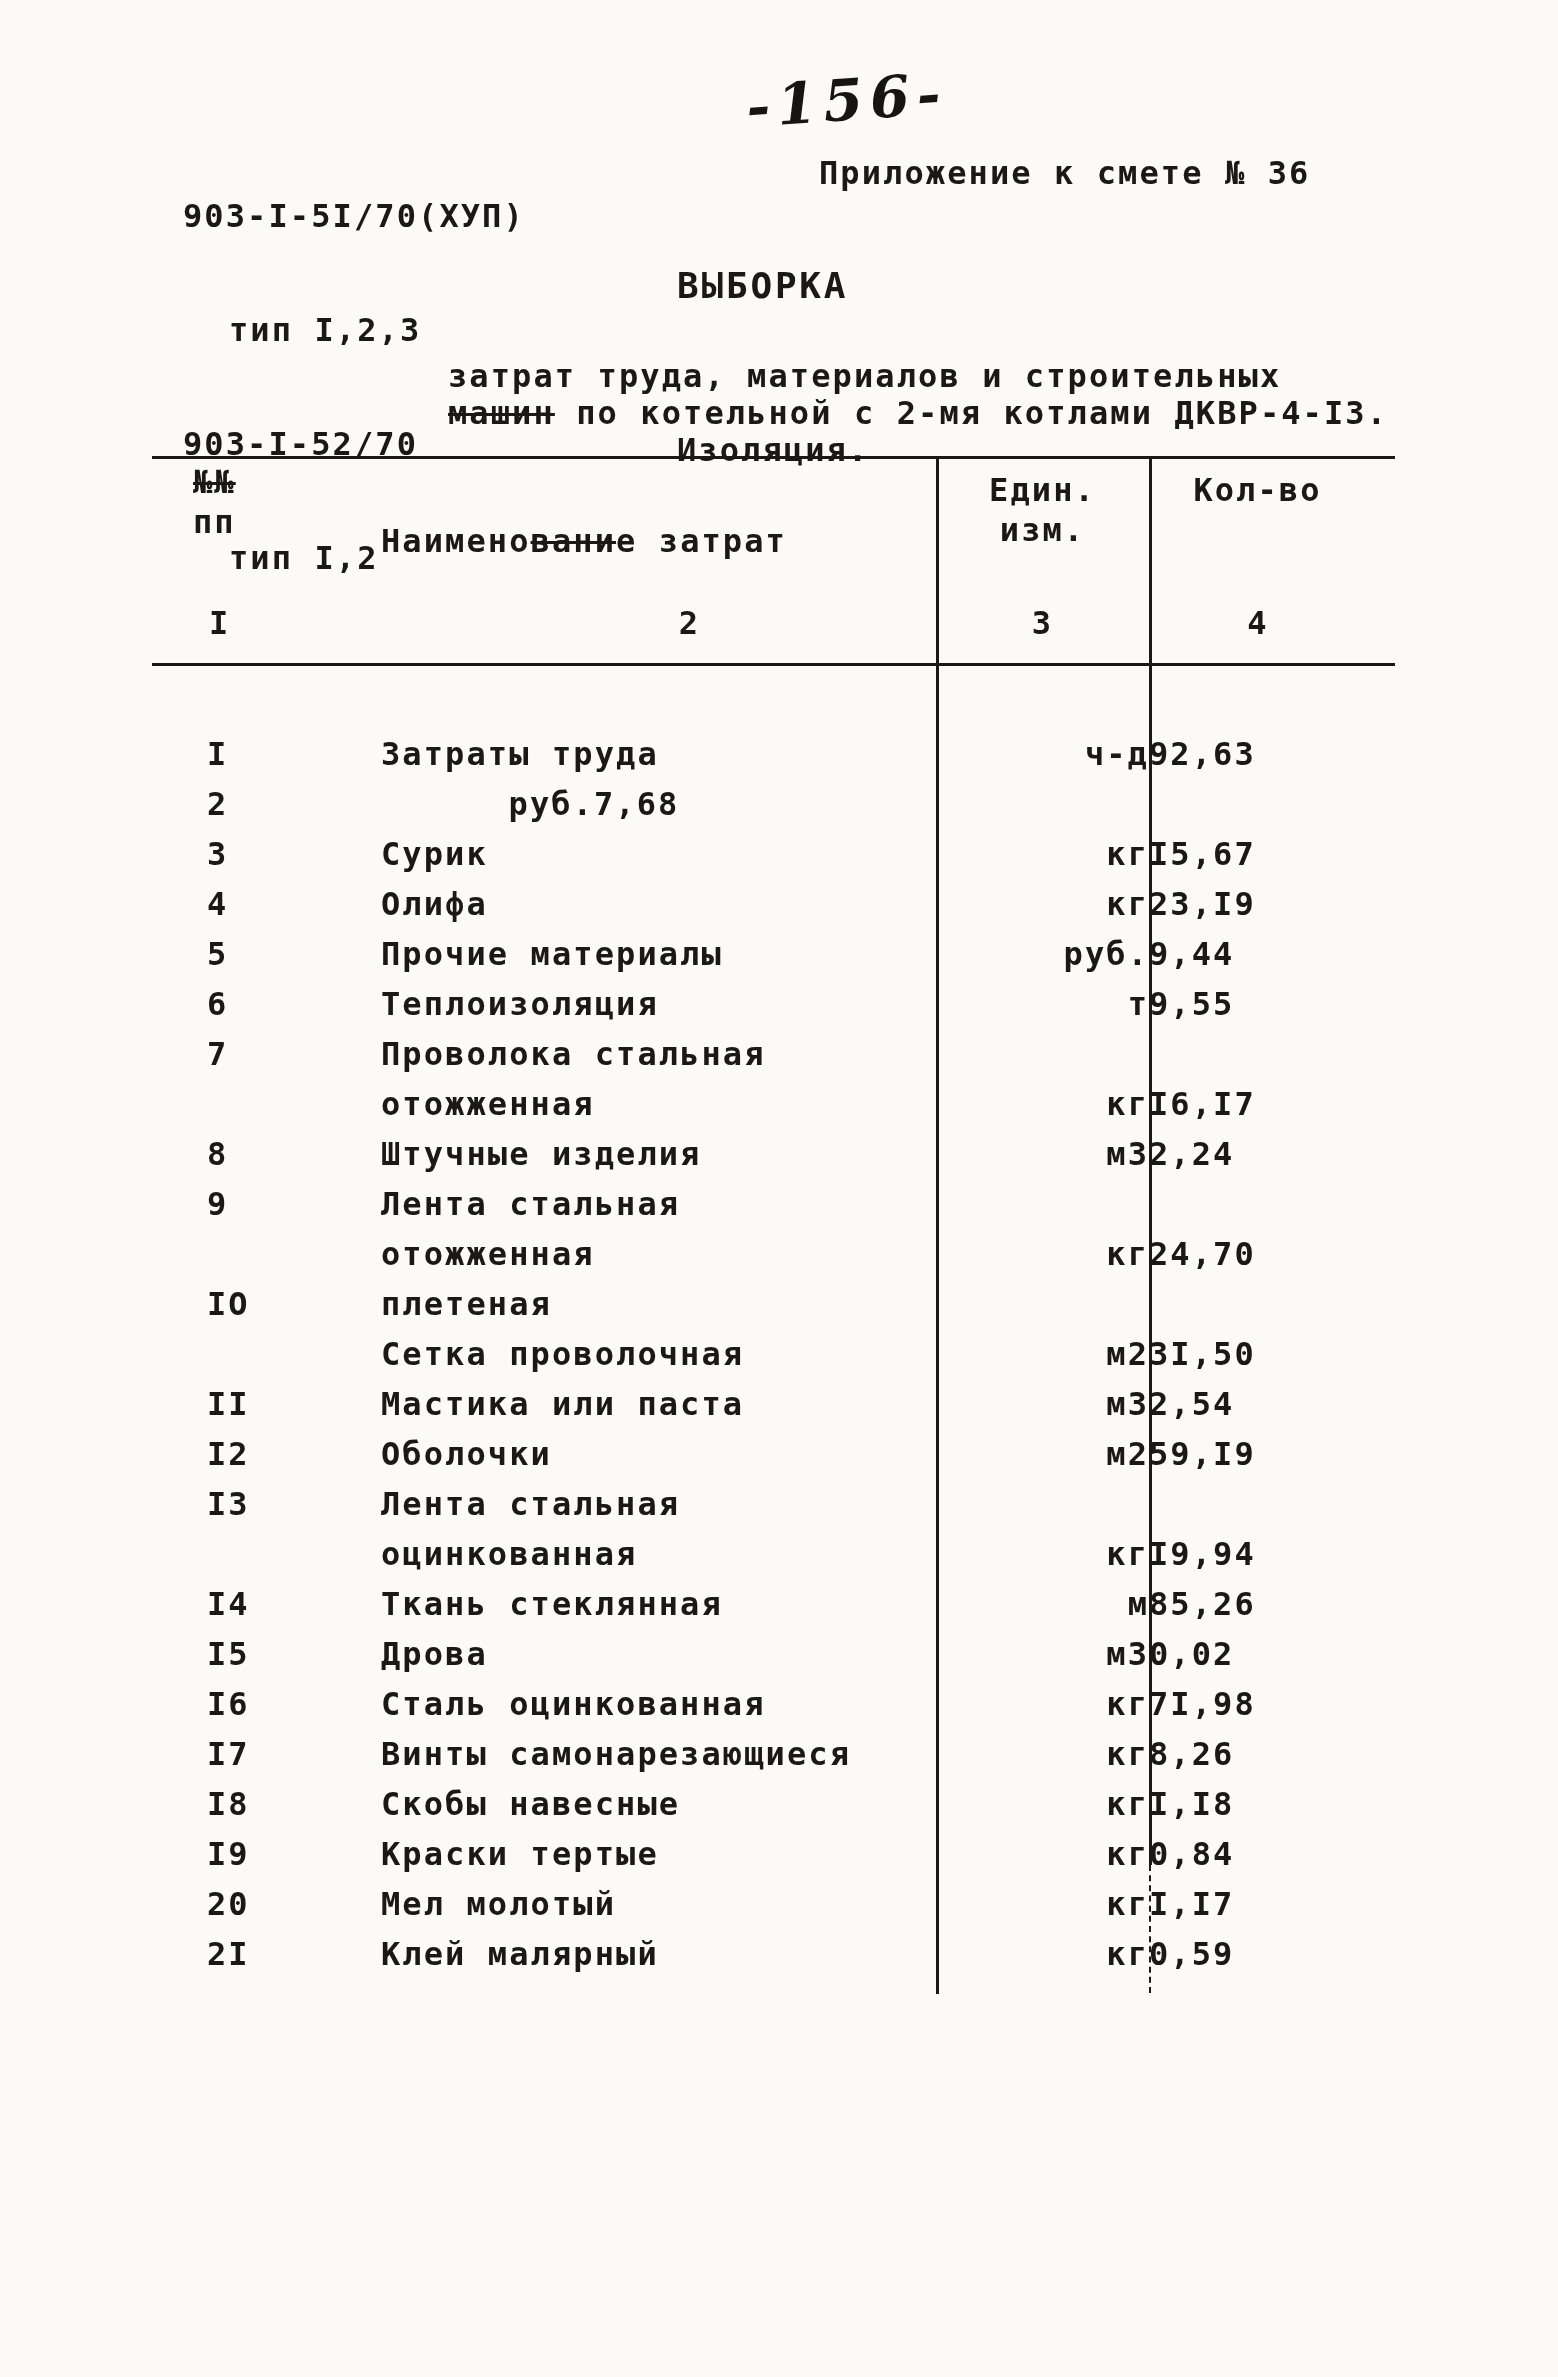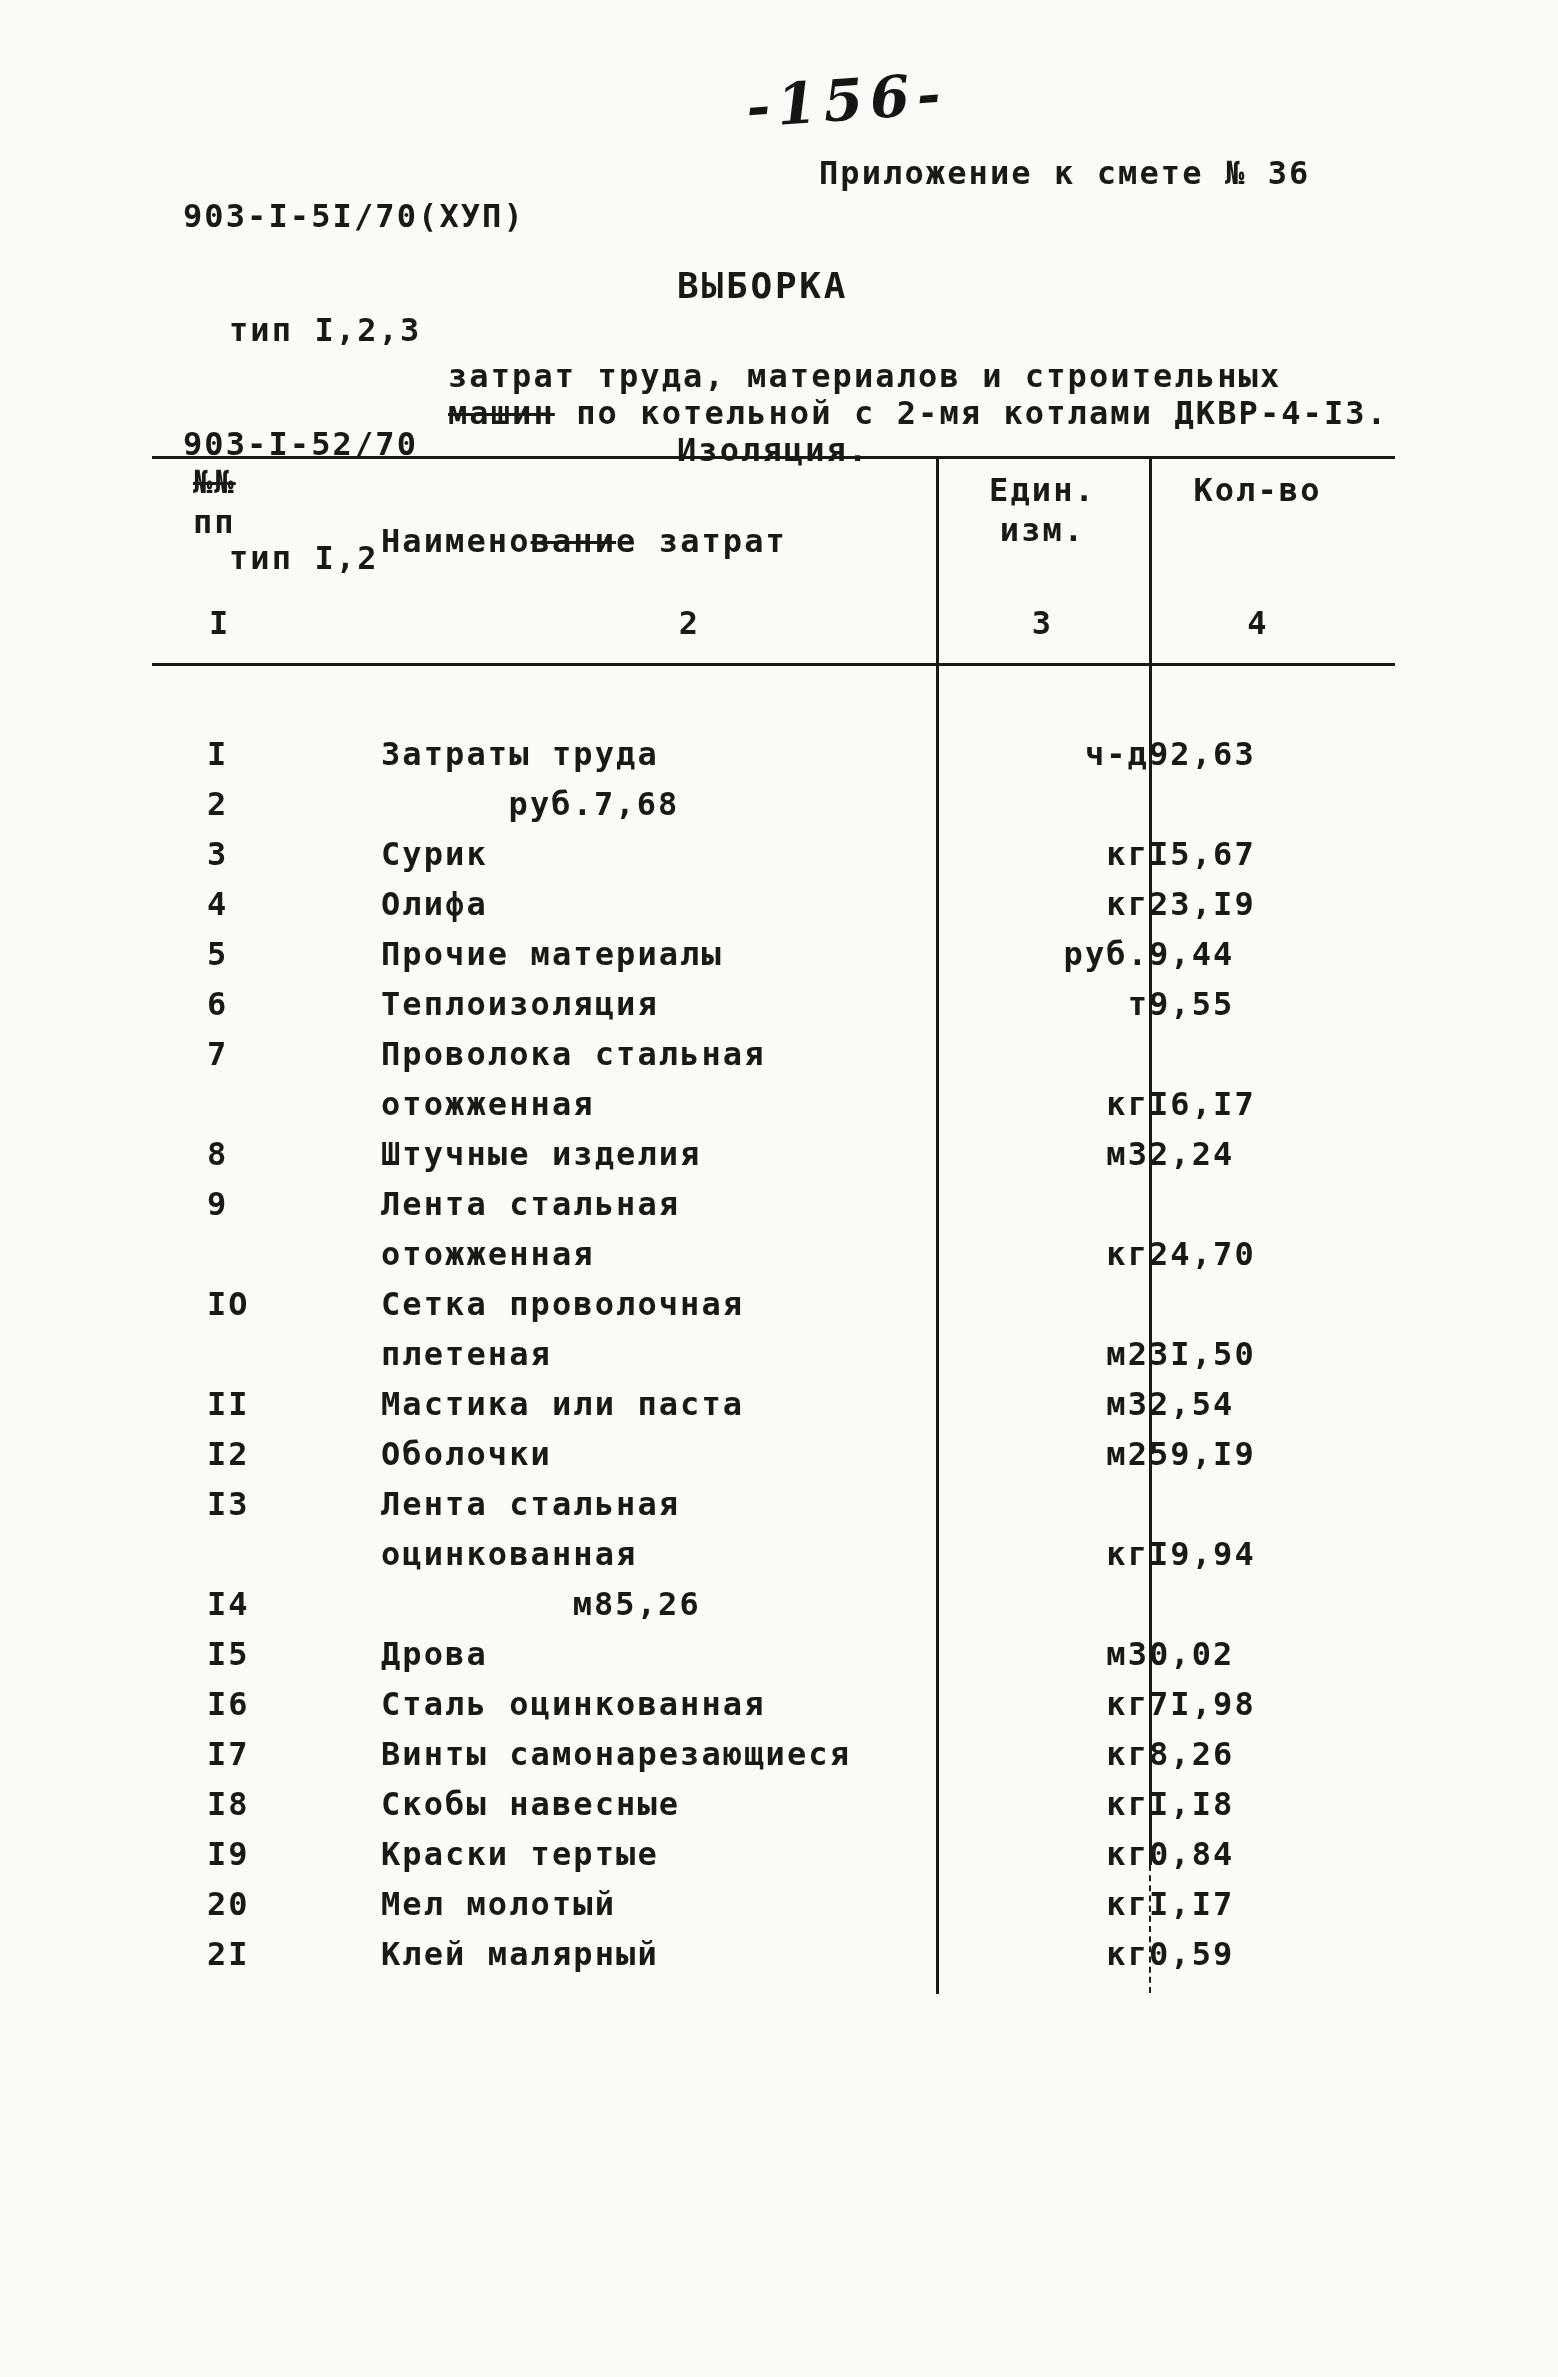--- a/index.html
+++ b/index.html
@@ -239,22 +239,22 @@
     <div class="c-name">
       <span>Лента стальная</span>
       <span>отожженная</span>
     </div>
     <div class="c-unit">кг</div>
     <div class="c-qty">24,70</div>
   </div>
         <div class="row">
     <div class="c-num">IO</div>
     <div class="c-name">
+      <span>плетеная</span>
       <span>Сетка проволочная</span>
-      <span>плетеная</span>
     </div>
     <div class="c-unit">м2</div>
     <div class="c-qty">3I,50</div>
   </div>
         <div class="row">
     <div class="c-num">II</div>
     <div class="c-name">
       <span>Мастика или паста</span>
       <span></span>
     </div>
@@ -274,20 +274,24 @@
     <div class="c-num">I3</div>
     <div class="c-name">
       <span>Лента стальная</span>
       <span>оцинкованная</span>
     </div>
     <div class="c-unit">кг</div>
     <div class="c-qty">I9,94</div>
   </div>
         <div class="row">
     <div class="c-num">I4</div>
+    <div class="c-name">
+      <span>Ткань стеклянная</span>
+      <span></span>
+    </div>
     <div class="c-unit">м</div>
     <div class="c-qty">85,26</div>
   </div>
         <div class="row">
     <div class="c-num">I5</div>
     <div class="c-name">
       <span>Дрова</span>
       <span></span>
     </div>
     <div class="c-unit">м3</div>

